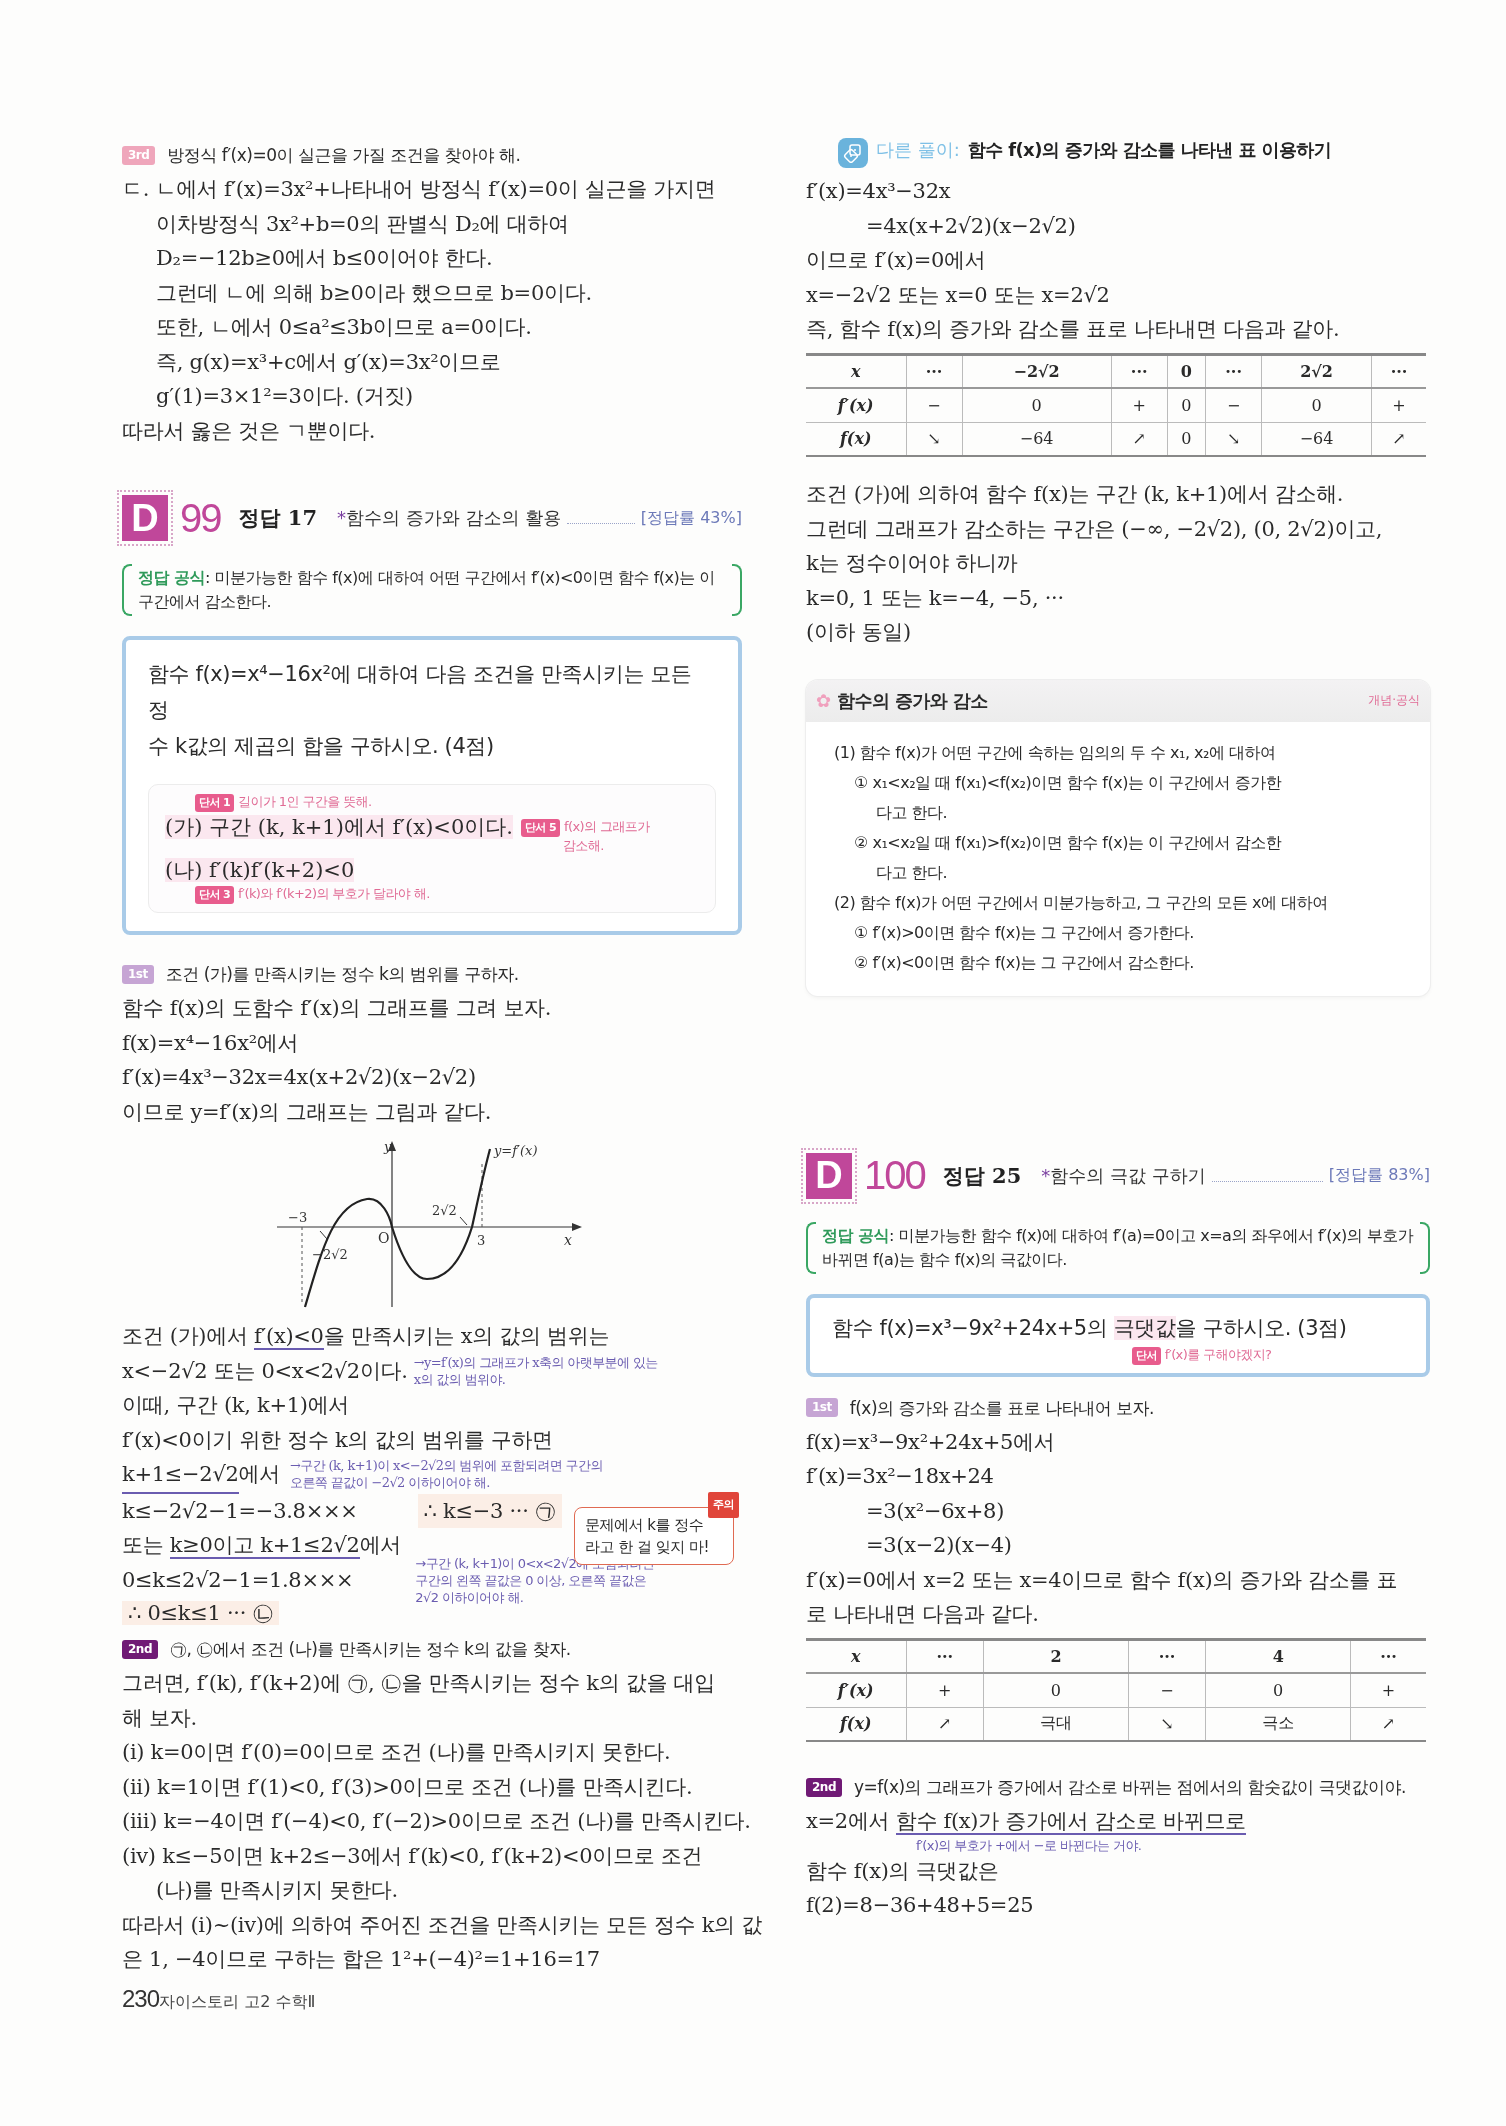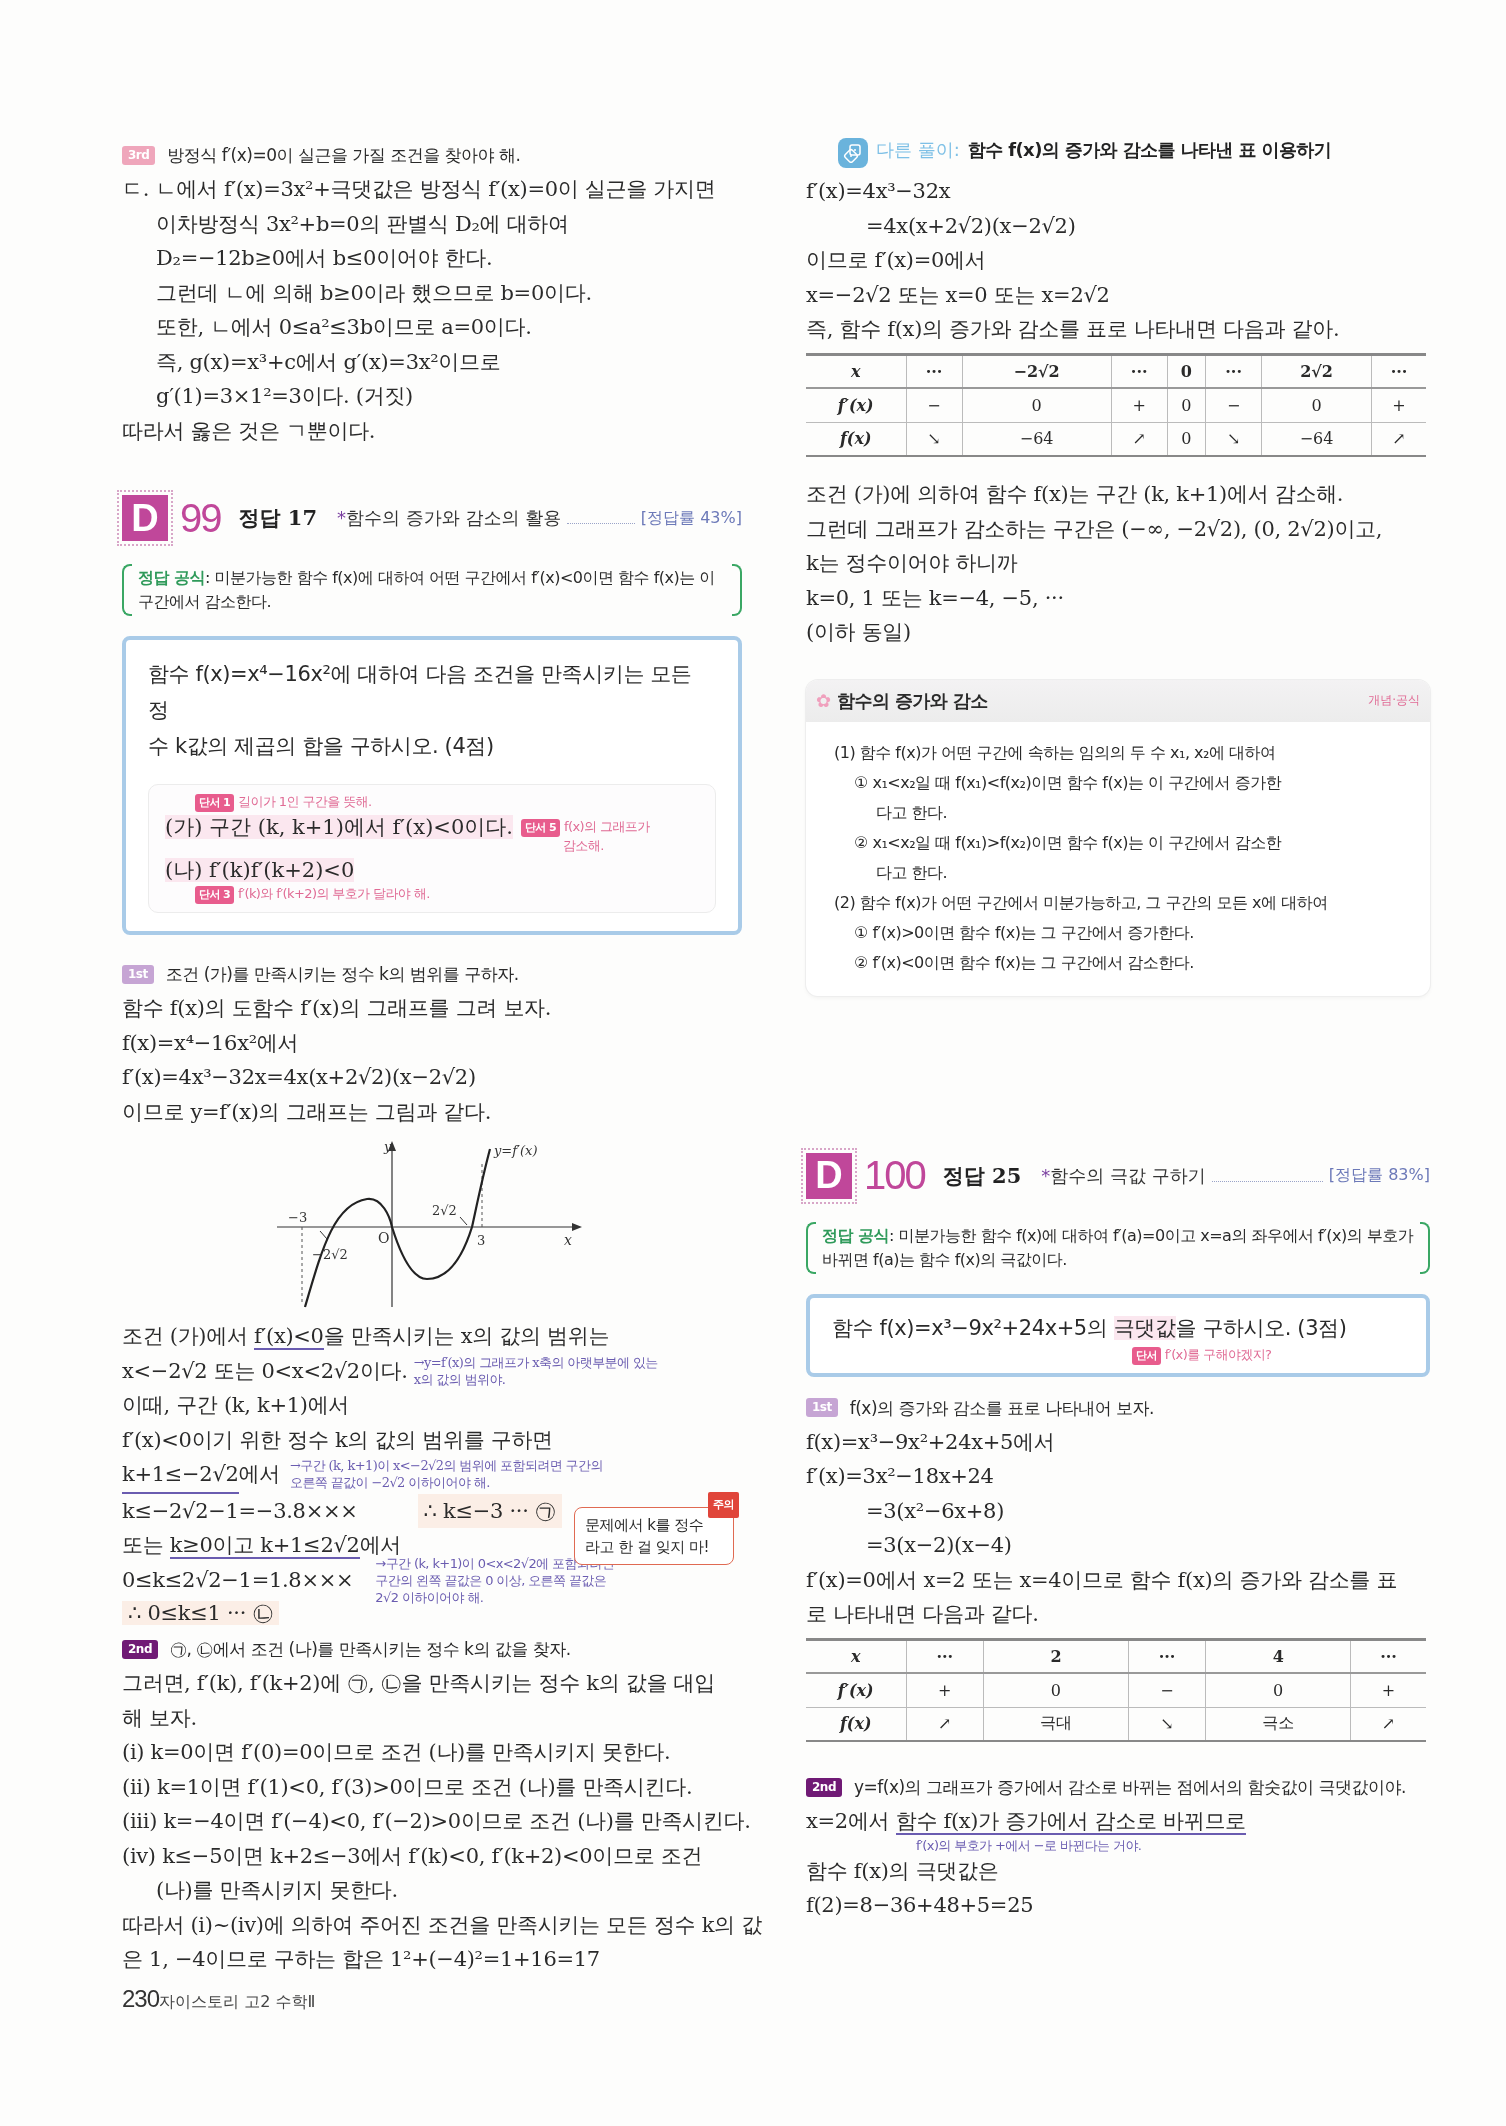--- a/index.html
+++ b/index.html
@@ -83,21 +83,21 @@
 <body>
 
 <div class="col col-left">
 
   <div class="step">
     <span class="step-badge badge-3rd">3rd</span>
     <span>방정식 f′(x)=0이 실근을 가질 조건을 찾아야 해.</span>
   </div>
 
   <div>
-    <div class="line">ㄷ. ㄴ에서 f′(x)=3x²+극댓값은 방정식 f′(x)=0이 실근을 가지면</div>
+    <div class="line">ㄷ. ㄴ에서 f′(x)=3x²+나타내어 방정식 f′(x)=0이 실근을 가지면</div>
     <div class="line indent1">이차방정식 3x²+b=0의 판별식 D₂에 대하여</div>
     <div class="line indent1">D₂=−12b≥0에서 b≤0이어야 한다.</div>
     <div class="line indent1">그런데 ㄴ에 의해 b≥0이라 했으므로 b=0이다.</div>
     <div class="line indent1">또한, ㄴ에서 0≤a²≤3b이므로 a=0이다.</div>
     <div class="line indent1">즉, g(x)=x³+c에서 g′(x)=3x²이므로</div>
     <div class="line indent1">g′(1)=3×1²=3이다. (거짓)</div>
     <div class="line">따라서 옳은 것은 ㄱ뿐이다.</div>
   </div>
 
   
@@ -173,21 +173,21 @@
     <div class="line" style="display:flex;">
       <span class="ul-blue">k+1≤−2√2</span>
         <span>에서</span>
       <span class="annot" style="margin-left:10px;">→<span>구간 (k, k+1)이 x&lt;−2√2의 범위에 포함되려면 구간의</span><br><span>오른쪽 끝값이 −2√2 이하이어야 해.</span></span>
     </div>
     <div class="line" style="display:flex;">
       <span>k≤−2√2−1=−3.8×××</span>
       <span class="boxed-result" style="margin-left:60px;">∴ k≤−3 ··· ㉠</span>
     </div>
     <div class="line"><span>또는 </span><span class="ul-blue">k≥0이고 k+1≤2√2</span><span>에서</span></div>
-    <div style="display:flex;">
+    <div style="display:flex;gap:40px;">
       <div class="line">0≤k≤2√2−1=1.8×××</div>
       <div class="annot" style="margin-left:22px; margin-top:-8px;">→<span>구간 (k, k+1)이 0&lt;x&lt;2√2에 포함되려면</span><br><span>구간의 왼쪽 끝값은 0 이상, 오른쪽 끝값은</span><br><span>2√2 이하이어야 해.</span></div>
     </div>
     <div class="line" style="margin-top:-10px;"><span class="boxed-result">∴ 0≤k≤1 ··· ㉡</span></div>
 
     <div class="warn" style="left:452px; top:188px; width:160px;">
       <span class="warn-tag">주의</span>
       <span>문제에서 k를 정수</span><br>
       <span>라고 한 걸 잊지 마!</span>
     </div>

